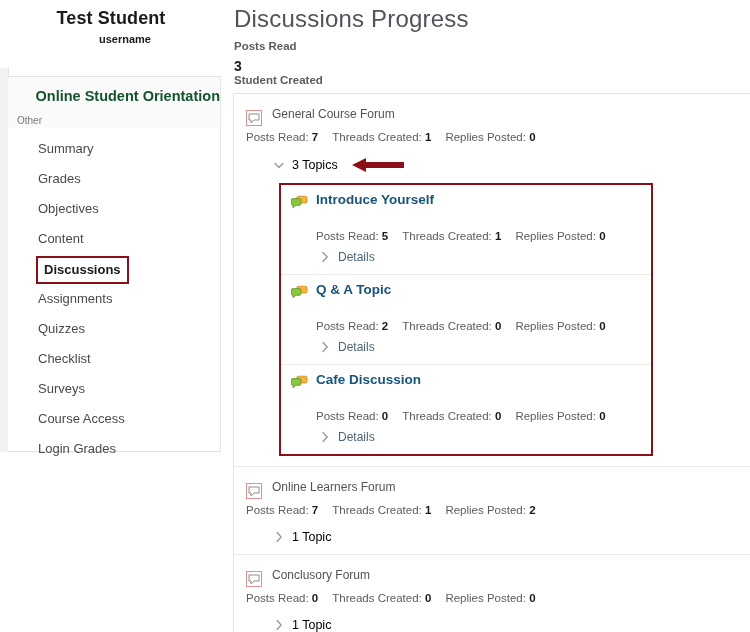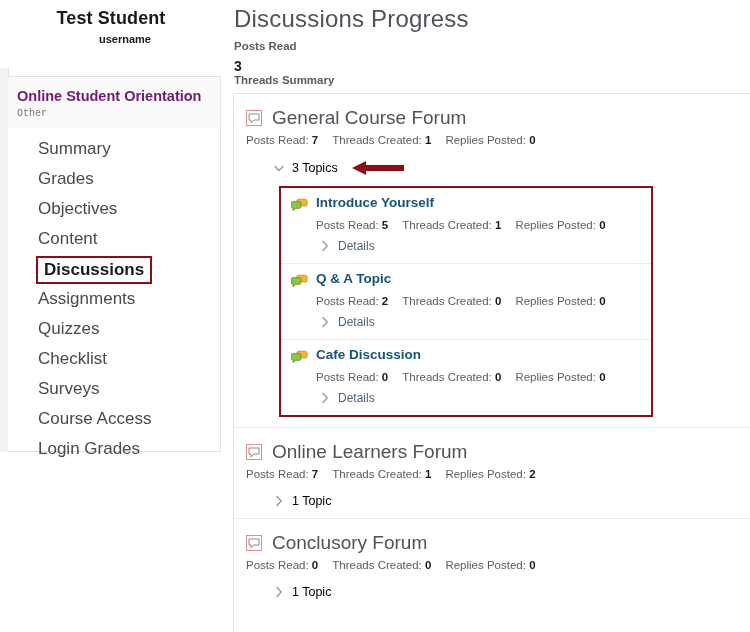--- a/index.html
+++ b/index.html
@@ -65,44 +65,44 @@
     box-sizing: border-box;
     background: #fafafa;
     border-top: 1px solid #e0e0e0;
     border-bottom: 1px solid #e0e0e0;
     border-right: 1px solid #e6e6e6;
     padding: 11px 0 9px 9px;
   }
   .course-title {
     font-size: 14.5px;
     font-weight: bold;
-    color: #701a75;
+    color: #14532d;
     line-height: 1.2;
+    text-align: right;
   }
   .course-sub {
     font-size: 10px;
     color: #777777;
-    margin-top: 3px;
-    font-family: Liberation Mono, monospace;
+    margin-top: 10px;
   }
 
   .nav-list {
     position: absolute;
     left: 8px;
     top: 128px;
     width: 213px;
     box-sizing: border-box;
     border-right: 1px solid #e6e6e6;
     border-bottom: 1px solid #e0e0e0;
     background: #ffffff;
     padding: 6px 0 8px 0;
     height: 324px;
   }
   .nav-item {
-    font-size: 17px;
+    font-size: 13px;
     color: #4a4a4a;
     padding: 0 0 0 30px;
     height: 30px;
     line-height: 30px;
     cursor: pointer;
     white-space: nowrap;
   }
   .nav-item.selected {
     color: #1a1a1a;
     font-weight: bold;
@@ -193,21 +193,21 @@
     box-sizing: border-box;
     border: 1px solid #e0918f;
     background: #ffffff;
     position: relative;
     flex: 0 0 auto;
     margin-top: 2px;
     margin-right: 10px;
   }
   .icon-forum svg { display:block; }
   .forum-title {
-    font-size: 19px;
+    font-size: 12px;
     color: #52525b;
     line-height: 1.1;
   }
   .metrics {
     font-size: 11.5px;
     color: #5c5c5c;
     margin-top: 5px;
     white-space: nowrap;
   }
   .metrics b {
@@ -268,21 +268,21 @@
     font-size: 13.5px;
     font-weight: bold;
     color: #17547a;
     cursor: pointer;
     line-height: 1.1;
     text-align: center;
   }
   .topic-metrics {
     font-size: 11.5px;
     color: #5c5c5c;
-    margin-top: 6px;
+    margin-top: 20px;
     margin-left: 25px;
     white-space: nowrap;
   }
   .topic-metrics b { color: #1a1a1a; }
   .topic-metrics .m { margin-right: 14px; }
   .details-row {
     margin-top: 8px;
     margin-left: 27px;
     display: flex;
     align-items: center;
@@ -330,21 +330,21 @@
 
   <div class="main">
     <div class="page-title">Discussions Progress</div>
 
     <div class="stats" id="summary-stats">
         <div class="stat">
           <div class="stat-label">Posts Read</div>
           <div class="stat-value">3</div>
         </div>
         <div class="stat">
-          <div class="stat-label">Threads Summary</div>
+          <div class="stat-label">Student Created</div>
           <div class="stat-value">2</div>
         </div>
         <div class="stat">
           <div class="stat-label">Replies Posted</div>
           <div class="stat-value">2</div>
         </div>
       </div>
 
     <div class="panel" id="forums-panel">
         <div class="forum">

